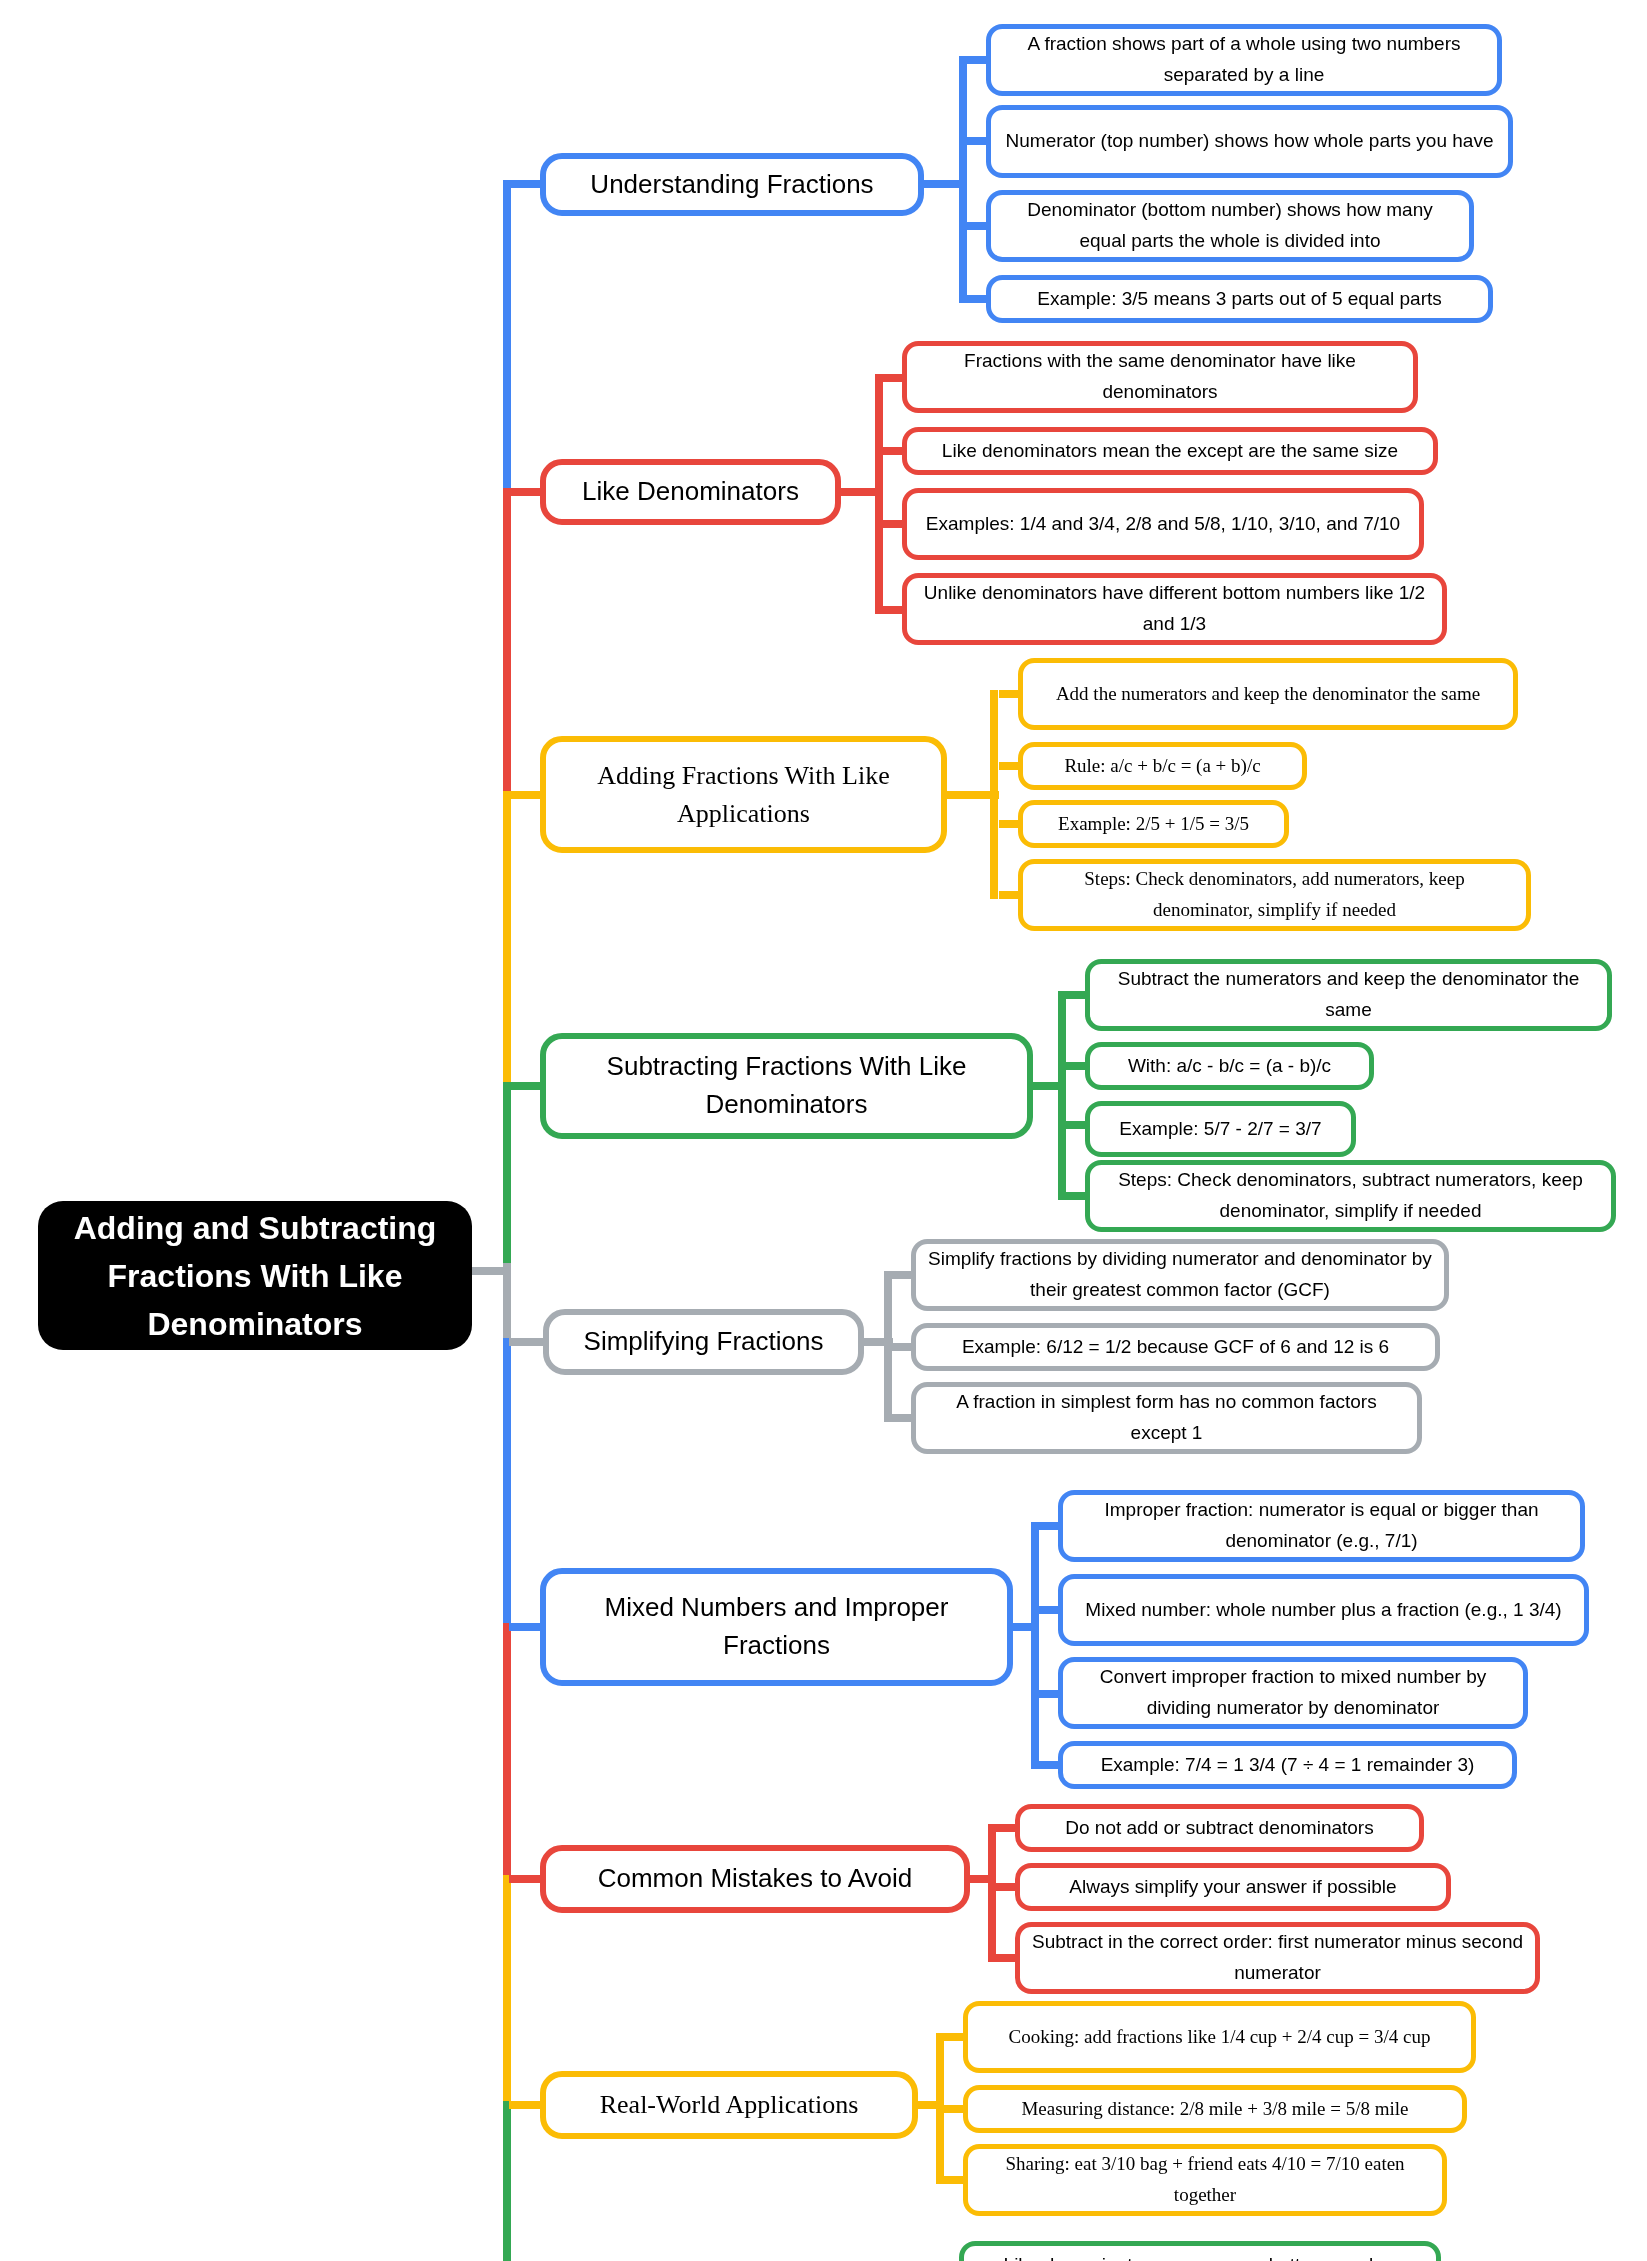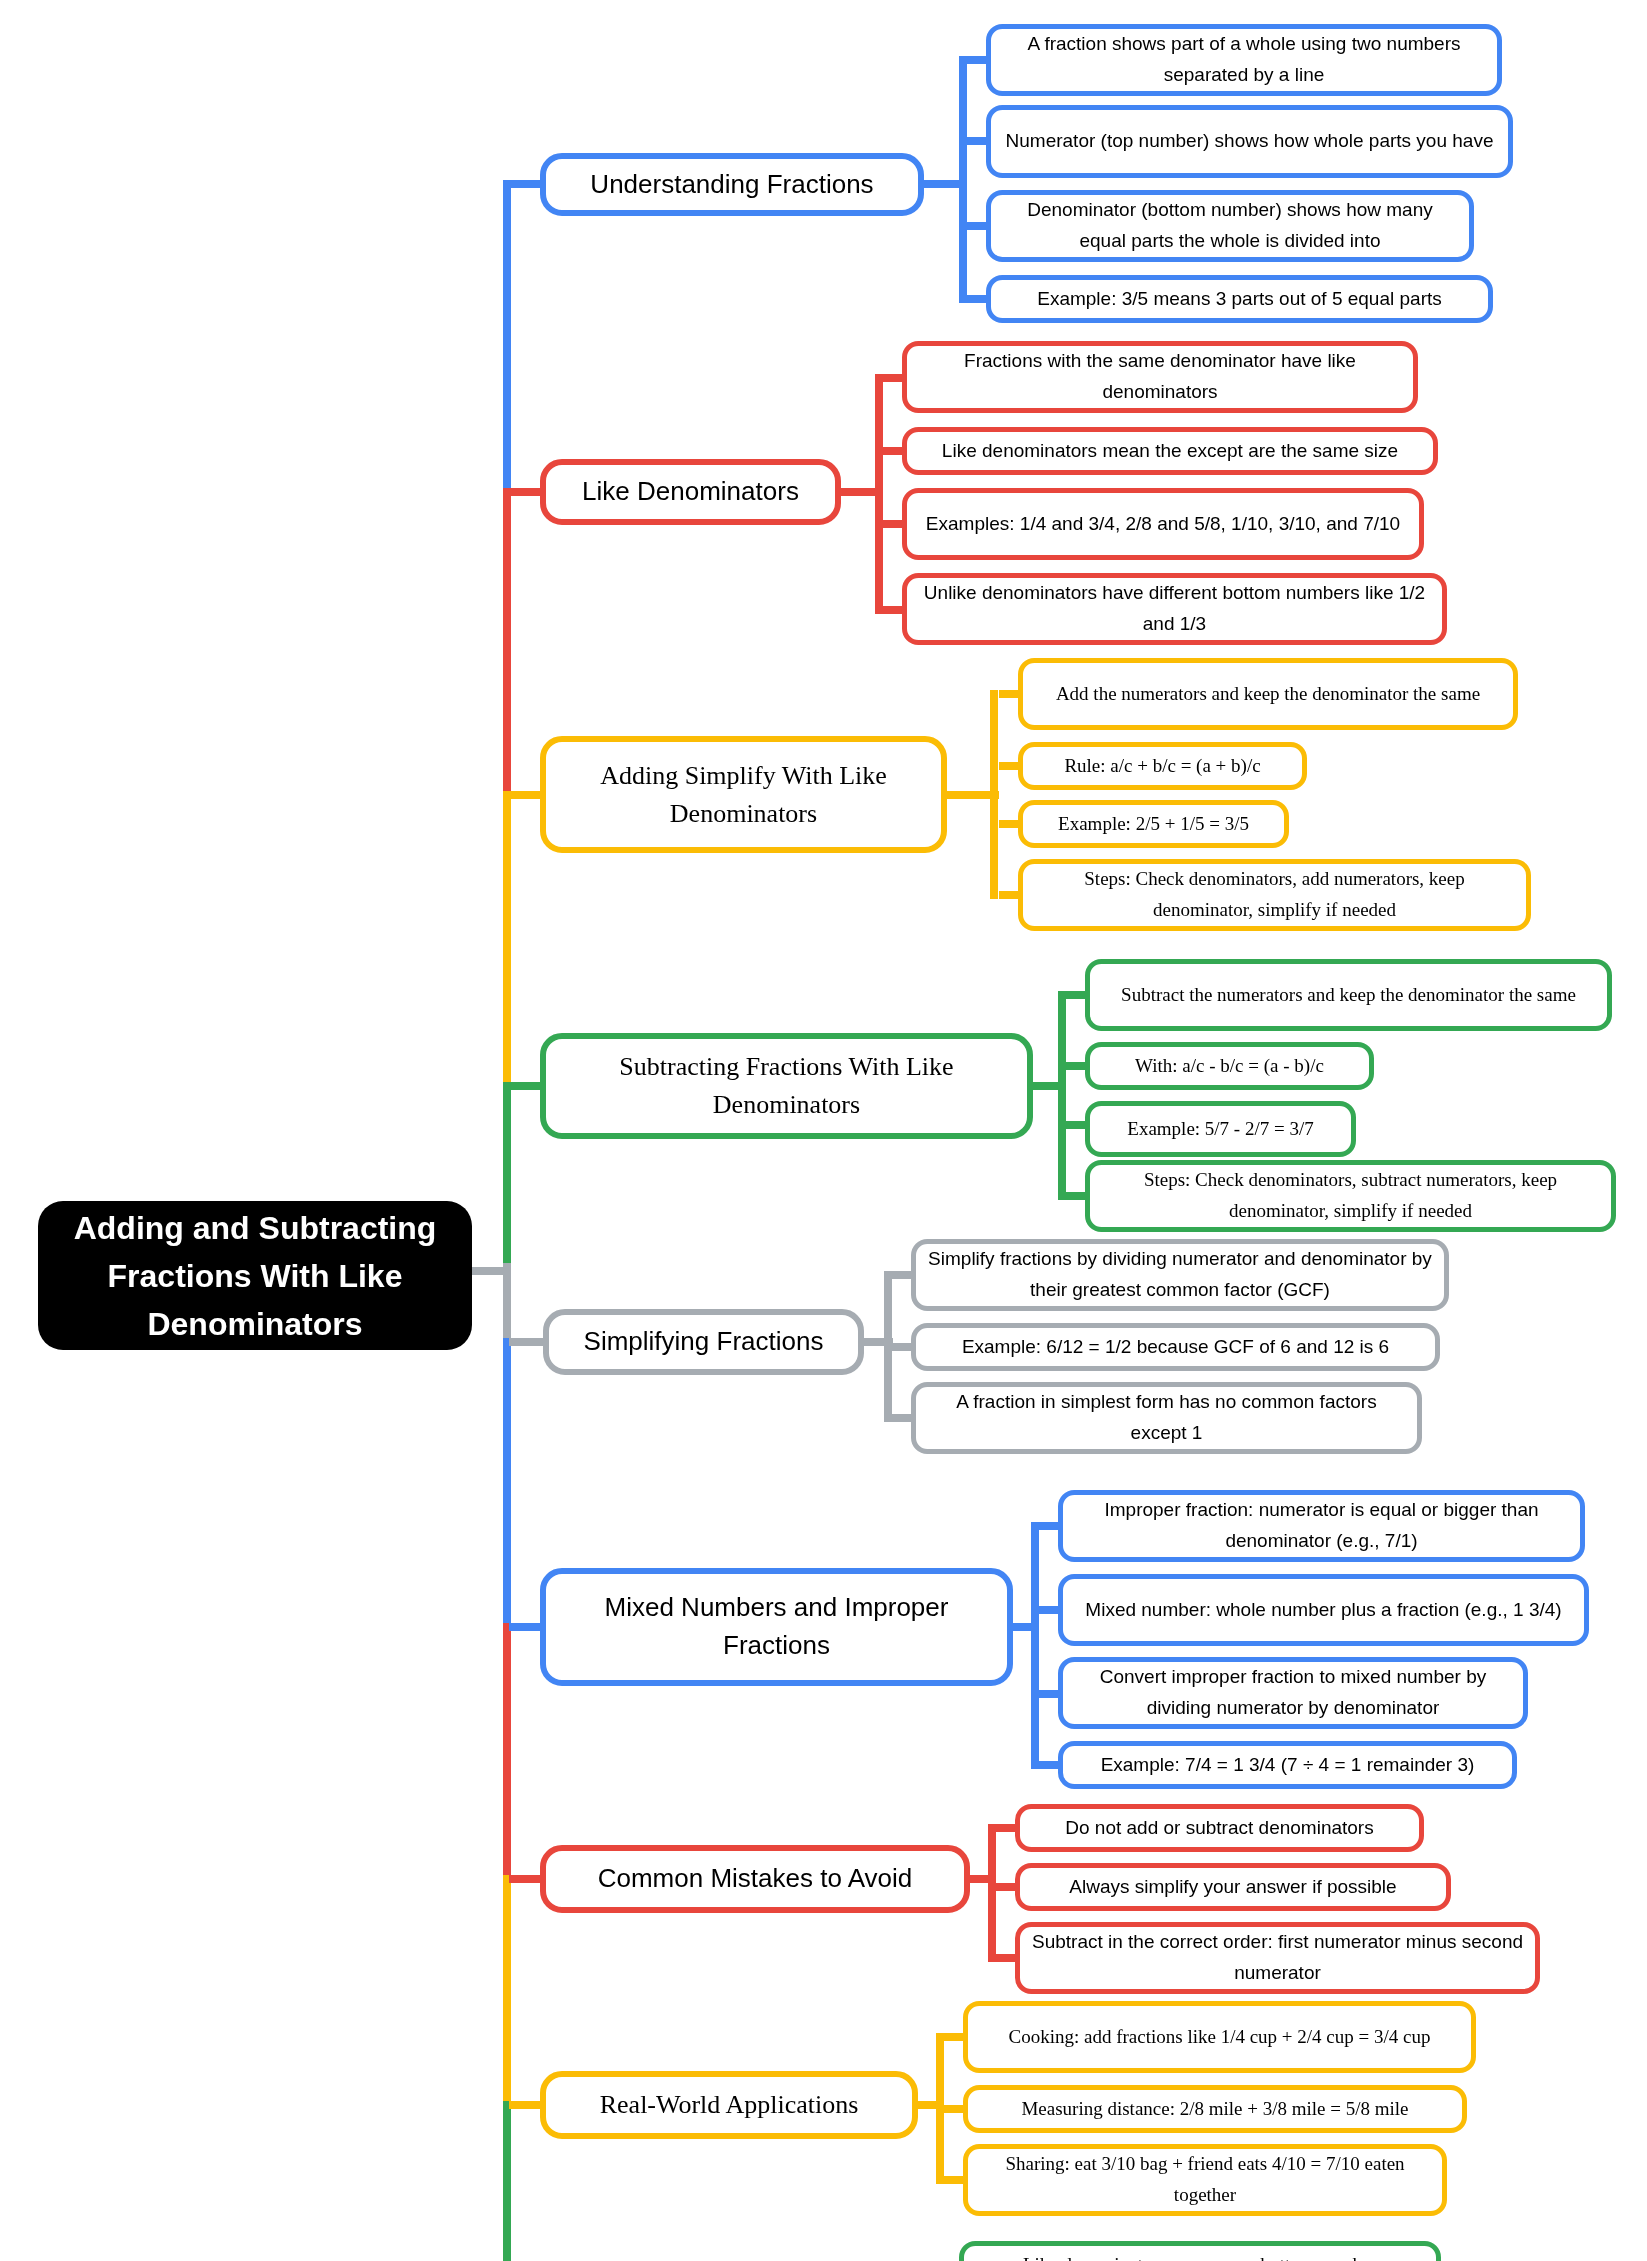--- a/index.html
+++ b/index.html
@@ -10,21 +10,21 @@
   .box{position:absolute;background:#fff;border:5.9px solid #000;border-radius:16.3px;
        display:flex;align-items:center;justify-content:center;text-align:center;
        font-size:19px;line-height:1.62;padding:4.5px 11px;box-sizing:border-box;}
   .label{font-size:26px;border-width:6.8px;border-radius:22px;line-height:1.45;
          padding:4.5px 11.8px;}
   .central{background:#000;color:#fff;border:none;border-radius:25px;
            font-size:32px;font-weight:bold;line-height:1.5;padding:9px 18px;}
   .b-blue{border-color:#4285F4;}  .c-blue{background:#4285F4;}
   .b-red{border-color:#E8463C;}   .c-red{background:#E8463C;}
   .b-yellow{border-color:#FBBC05;font-family:Liberation Serif, serif;}.c-yellow{background:#FBBC05;}
-  .b-green{border-color:#34A853;font-family:Liberation Serif, serif;} .c-green{background:#34A853;}
+  .b-green{border-color:#34A853;} .c-green{background:#34A853;}
   .b-gray{border-color:#A6ACB2;}  .c-gray{background:#A6ACB2;}
 </style>
 </head>
 <body>
 
 <div class="canvas">
 
   <div class="conn c-blue" style="left:503px;top:180px;width:8.1px;height:315px"></div>
   <div class="conn c-red" style="left:503px;top:488px;width:8.1px;height:311px"></div>
   <div class="conn c-yellow" style="left:503px;top:791px;width:8.1px;height:300px"></div>
@@ -63,21 +63,21 @@
     <div class="conn c-red" style="left:883px;top:520px;width:19px;height:8.1px"></div>
     <div class="conn c-red" style="left:883px;top:606px;width:19px;height:8.1px"></div>
     <div class="box b-red" style="left:902px;top:341px;width:516px;height:72px">Fractions with the same denominator have like denominators</div>
     <div class="box b-red" style="left:902px;top:427px;width:536px;height:48px">Like denominators mean the except are the same size</div>
     <div class="box b-red" style="left:902px;top:488px;width:522px;height:72px">Examples: 1/4 and 3/4, 2/8 and 5/8, 1/10, 3/10, and 7/10</div>
     <div class="box b-red" style="left:902px;top:573px;width:545px;height:72px">Unlike denominators have different bottom numbers like 1/2 and 1/3</div>
   </div>
 
   <div>
     <div class="conn c-yellow" style="left:509px;top:791px;width:31px;height:8.1px"></div>
-    <div class="box label b-yellow" style="left:540px;top:736px;width:407px;height:117px">Adding Simplify With Like Denominators</div>
+    <div class="box label b-yellow" style="left:540px;top:736px;width:407px;height:117px">Adding Fractions With Like Applications</div>
     <div class="conn c-yellow" style="left:947px;top:791px;width:52px;height:8.1px"></div>
     <div class="conn c-yellow" style="left:990px;top:690px;width:8.1px;height:209px"></div>
     <div class="conn c-yellow" style="left:999px;top:690px;width:19px;height:8.1px"></div>
     <div class="conn c-yellow" style="left:999px;top:762px;width:19px;height:8.1px"></div>
     <div class="conn c-yellow" style="left:999px;top:820px;width:19px;height:8.1px"></div>
     <div class="conn c-yellow" style="left:999px;top:891px;width:19px;height:8.1px"></div>
     <div class="box b-yellow" style="left:1018px;top:658px;width:500px;height:72px">Add the numerators and keep the denominator the same</div>
     <div class="box b-yellow" style="left:1018px;top:742px;width:289px;height:48px">Rule: a/c + b/c = (a + b)/c</div>
     <div class="box b-yellow" style="left:1018px;top:800px;width:271px;height:48px">Example: 2/5 + 1/5 = 3/5</div>
     <div class="box b-yellow" style="left:1018px;top:859px;width:513px;height:72px">Steps: Check denominators, add numerators, keep denominator, simplify if needed</div>

